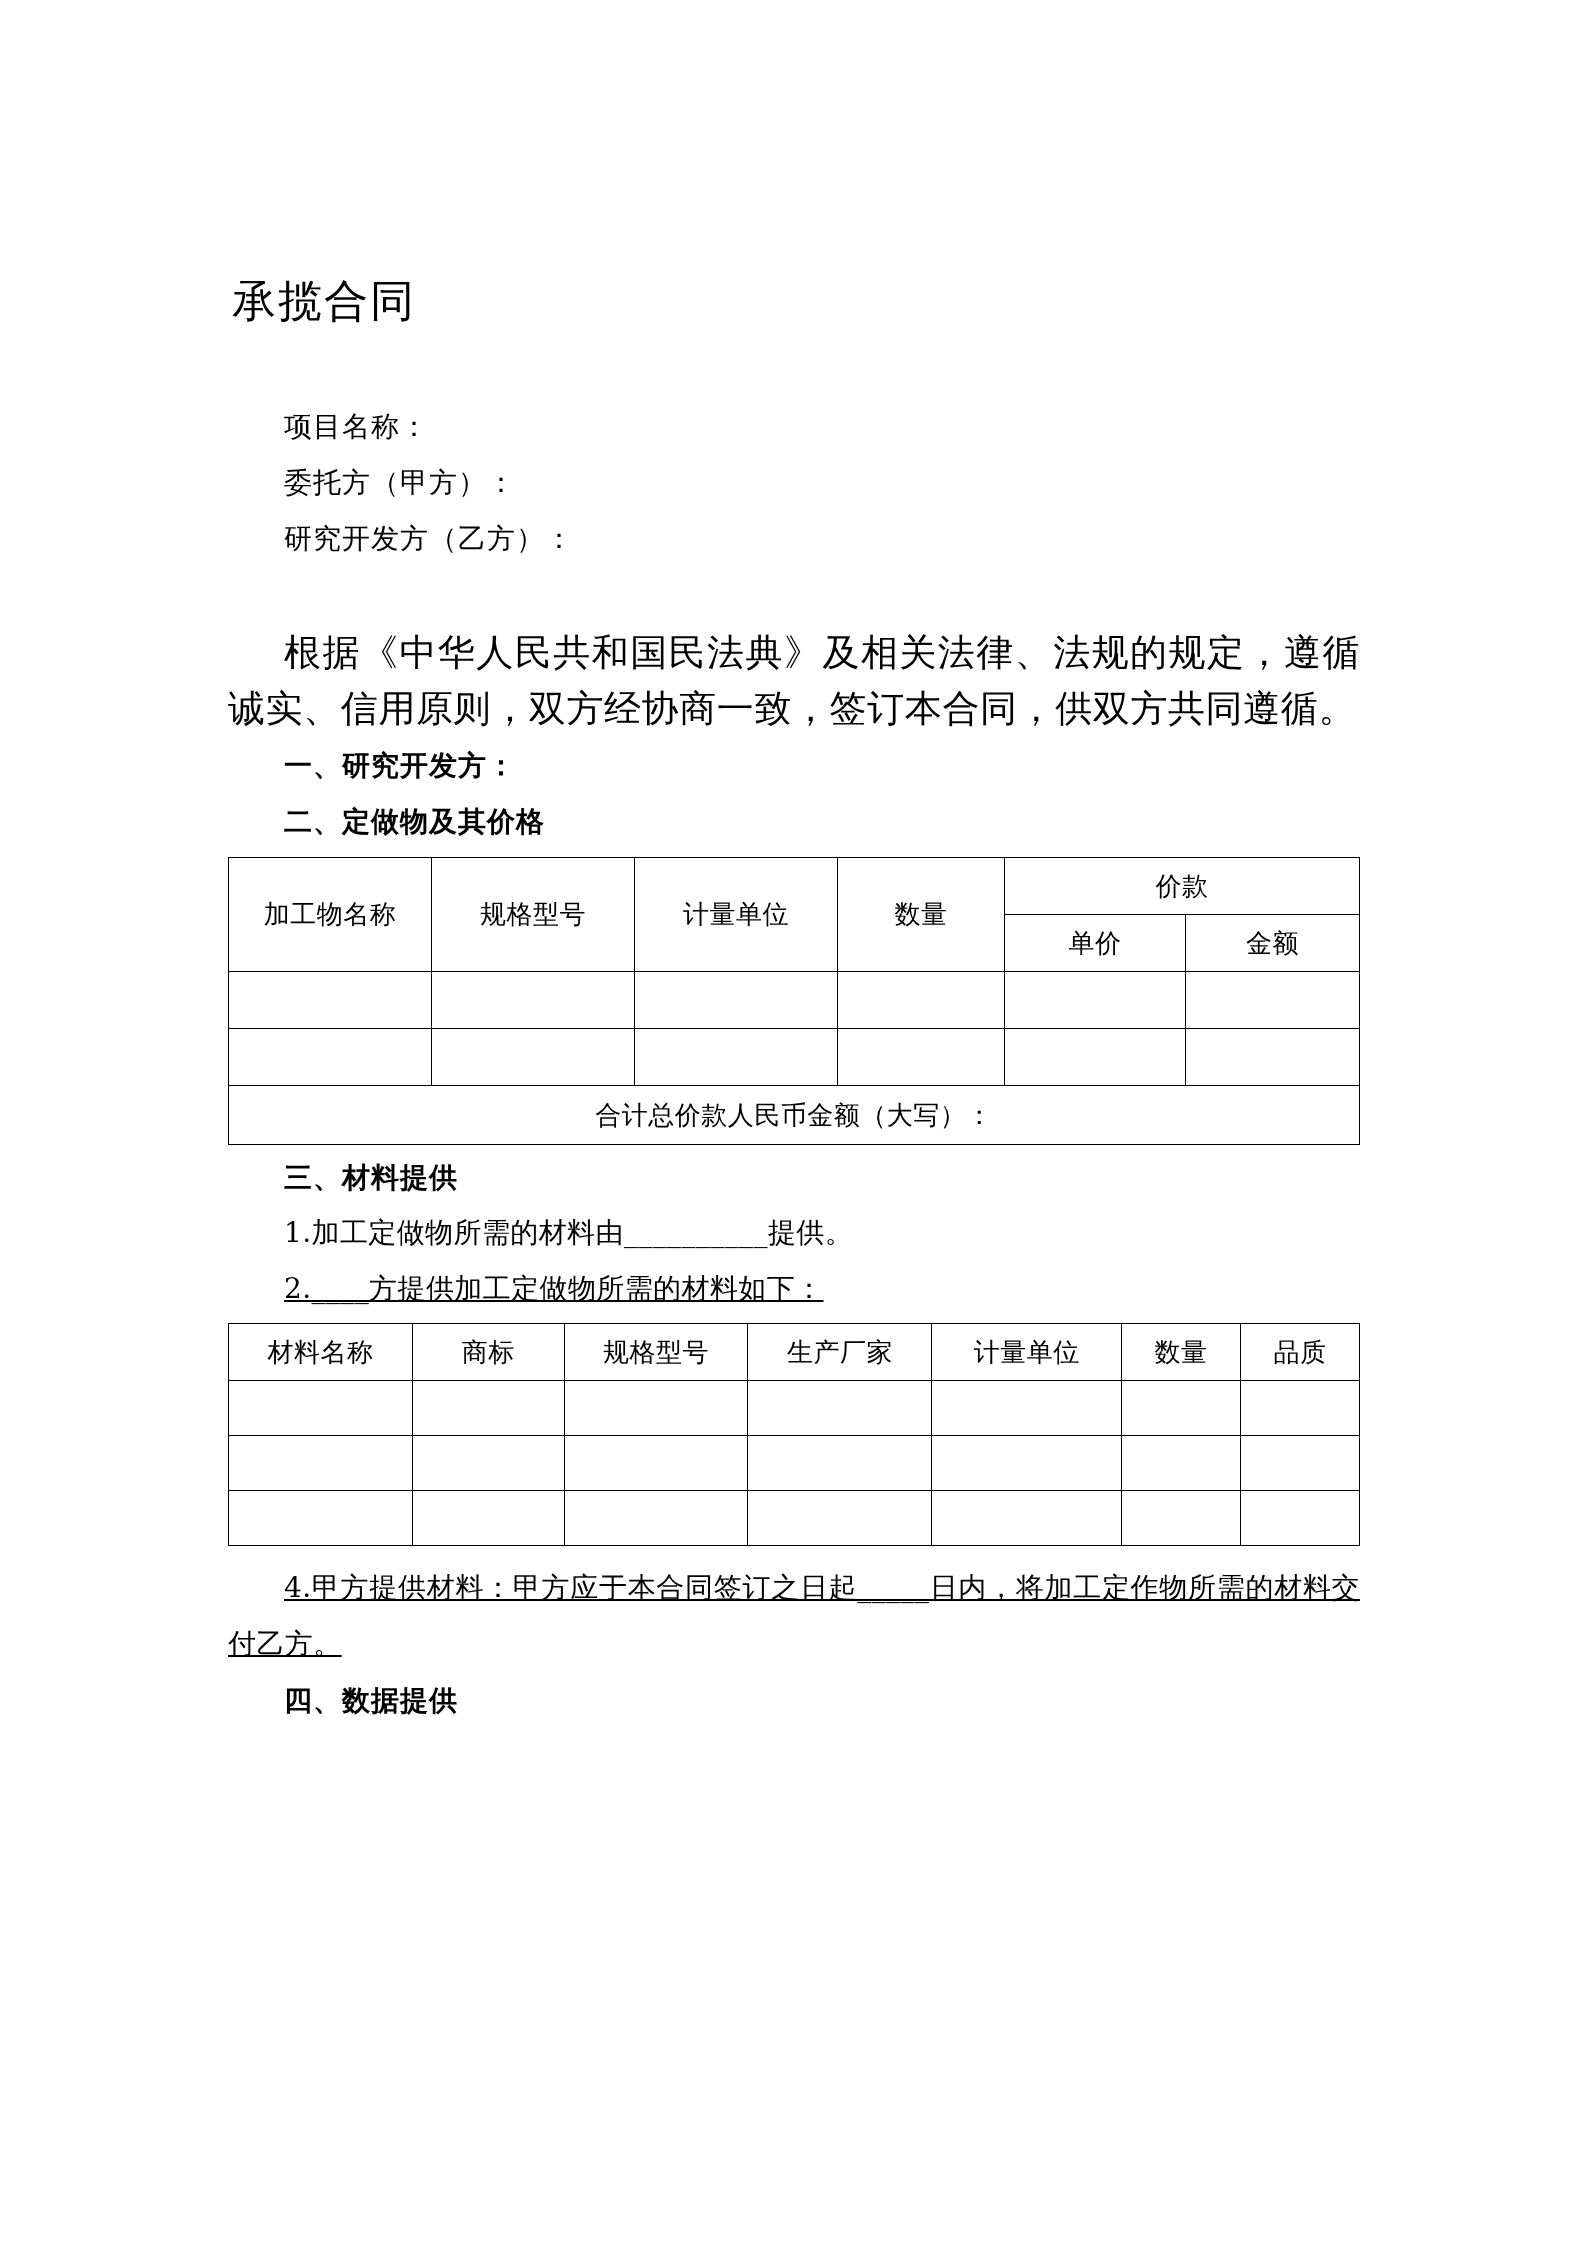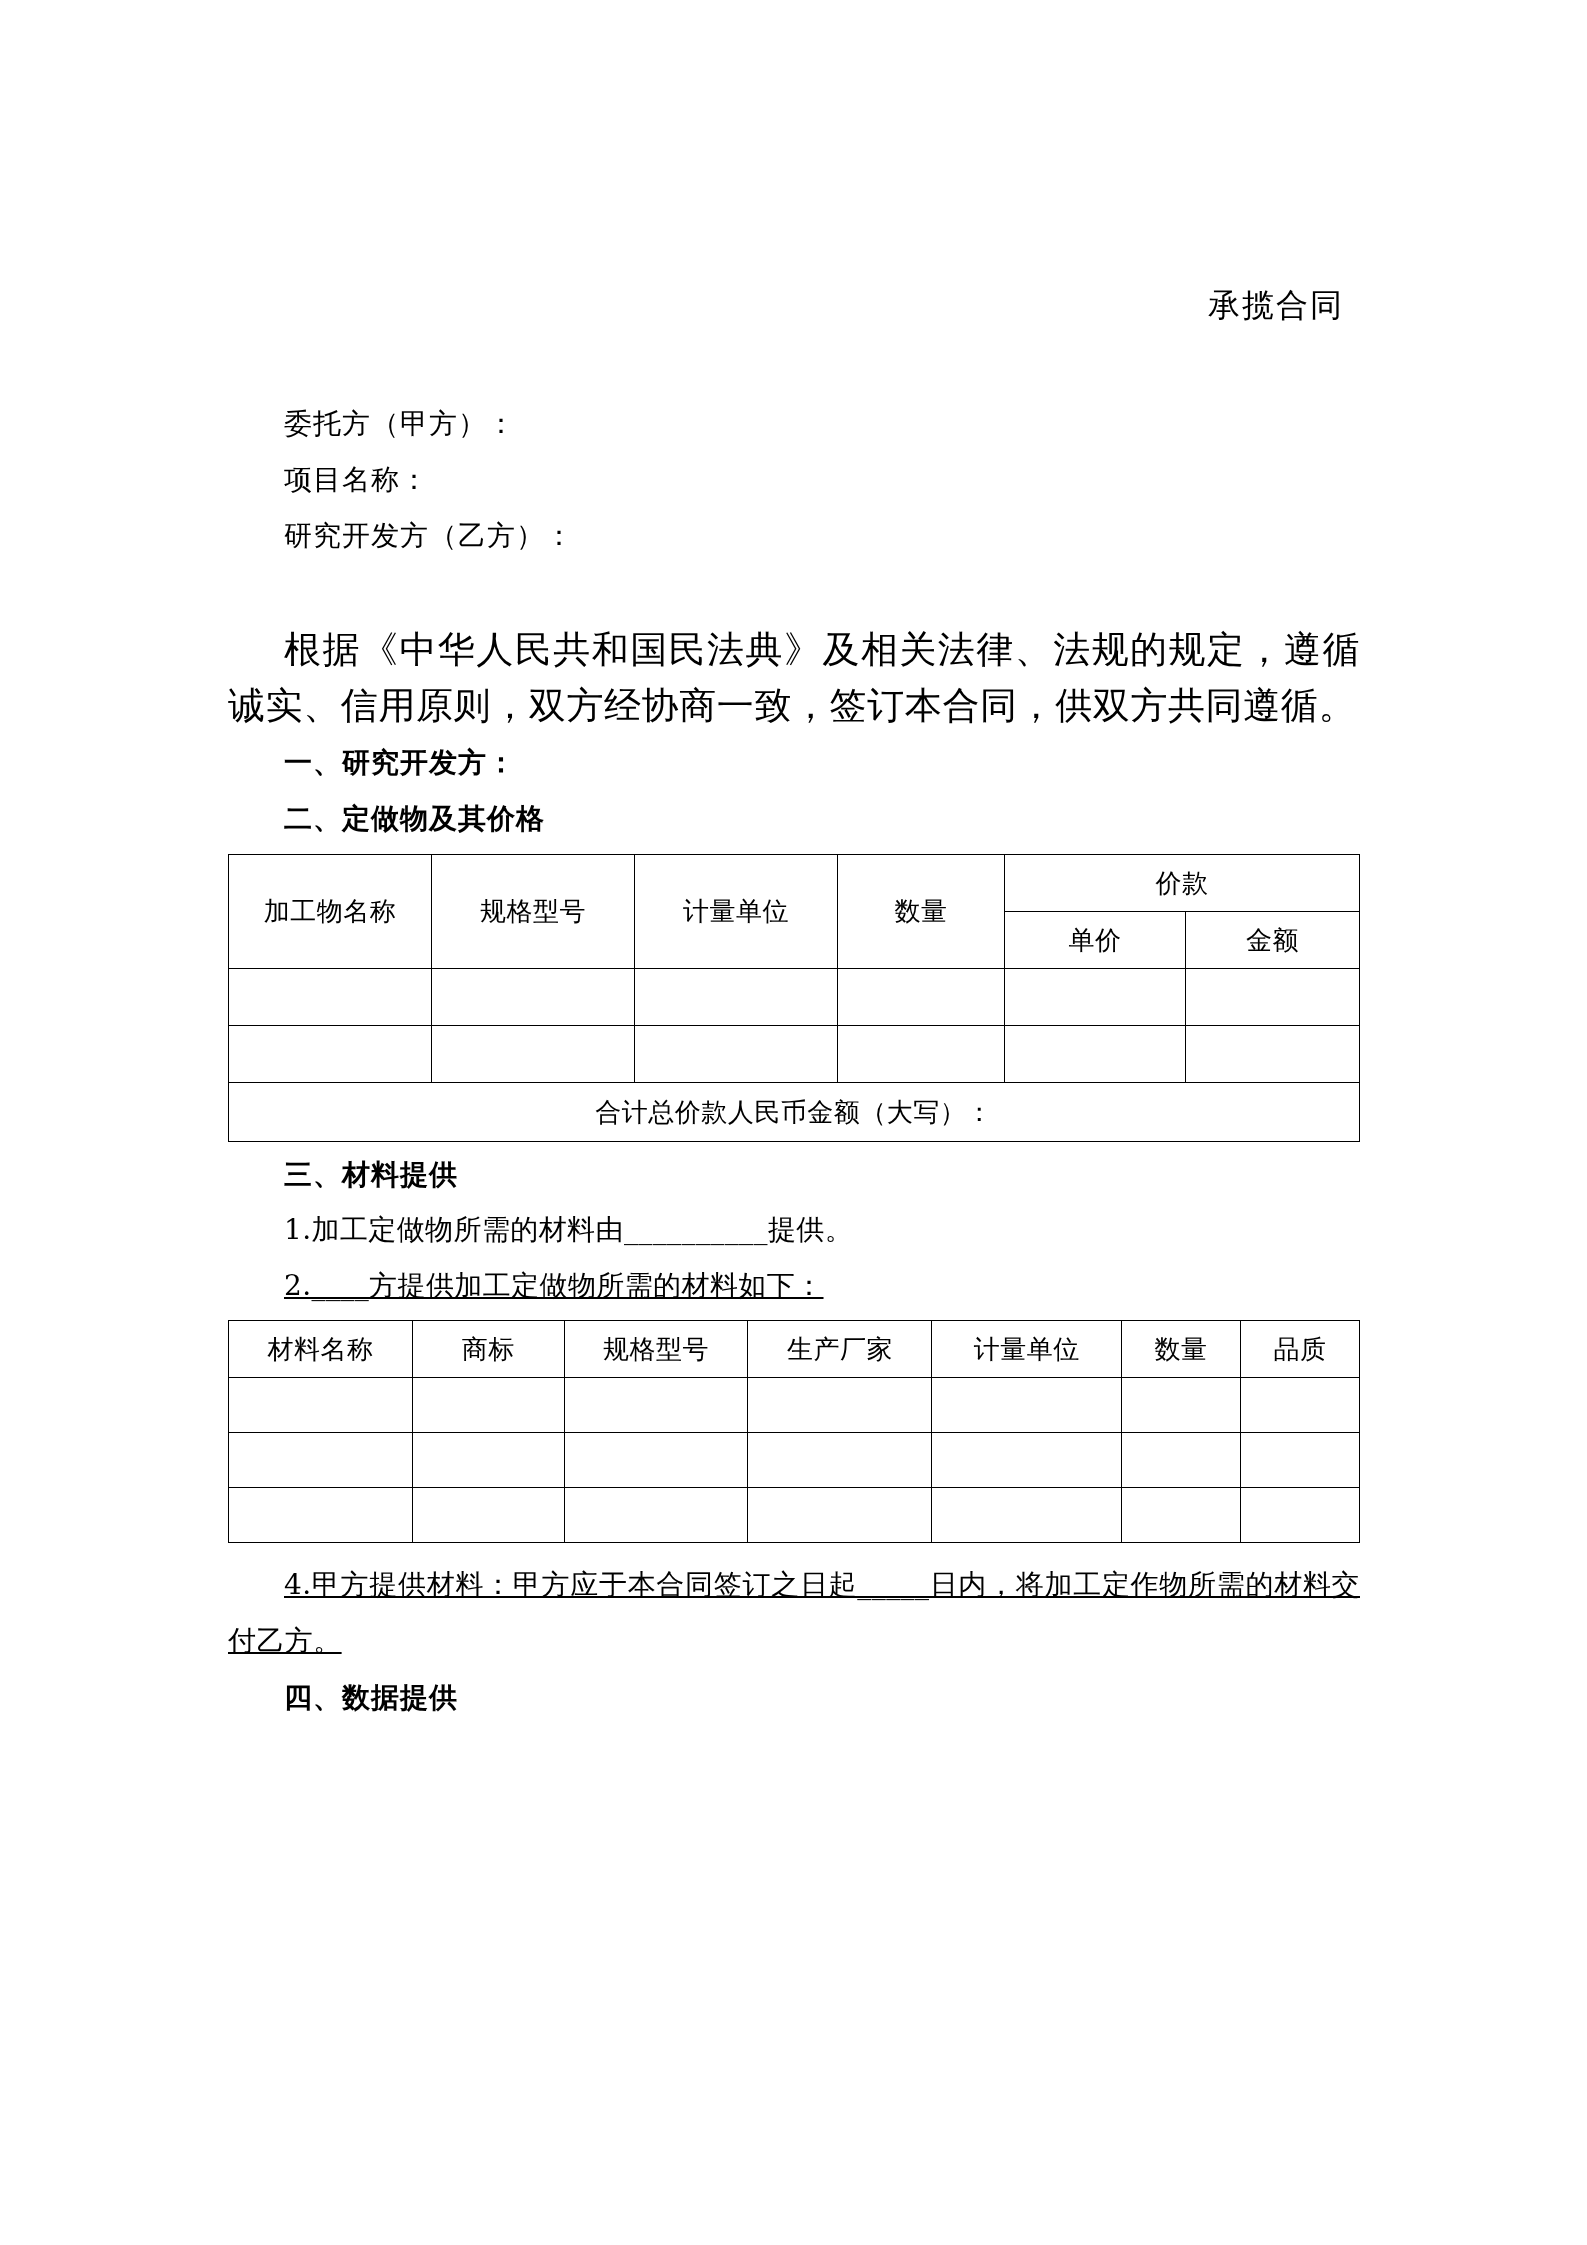--- a/index.html
+++ b/index.html
@@ -21,25 +21,25 @@
     padding: 0;
     overflow: hidden;
   }
   .content {
     position: absolute;
     left: 228px;
     top: 0;
     width: 1132px;
   }
   .doc-title {
-    text-align: right;
-    font-size: 32px;
+    text-align: left;
+    font-size: 44px;
     font-weight: normal;
     letter-spacing: 2px;
-    margin: 16px;
+    margin: 4px;
     padding-top: 268px;
     font-family: "DejaVu Serif", "Liberation Serif", serif;
   }
   .header-fields {
     margin-top: 68px;
   }
   .field-line {
     font-size: 28px;
     line-height: 56px;
     padding-left: 56px;
@@ -108,22 +108,22 @@
 </style>
 </head>
 <body>
 
 <div class="page">
   <div class="content">
 
     <h1 class="doc-title">承揽合同</h1>
 
     <div class="header-fields">
+      <div class="field-line">项目名称：</div>
       <div class="field-line">委托方（甲方）：</div>
-      <div class="field-line">项目名称：</div>
       <div class="field-line">研究开发方（乙方）：</div>
     </div>
 
     <div class="intro">根据《中华人民共和国民法典》及相关法律、法规的规定，遵循诚实、信用原则，双方经协商一致，签订本合同，供双方共同遵循。</div>
 
     <div class="section-heading">一、研究开发方：</div>
     <div class="section-heading">二、定做物及其价格</div>
 
     <table class="grid">
       <colgroup>

